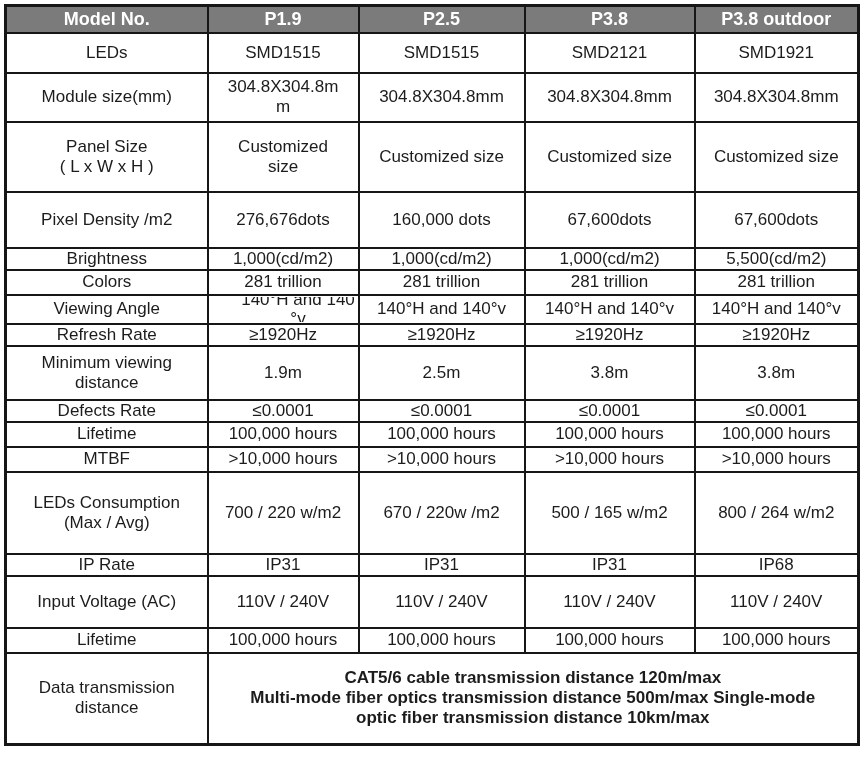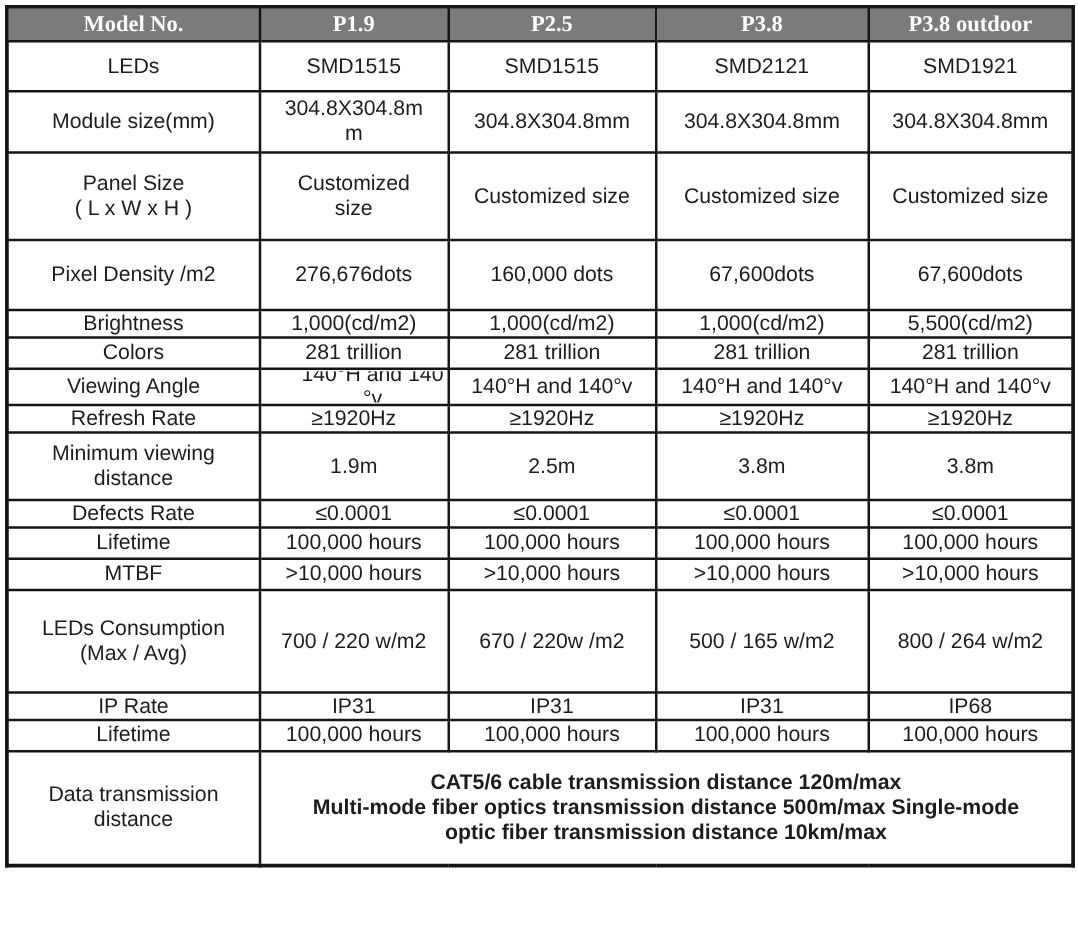--- a/index.html
+++ b/index.html
@@ -32,21 +32,20 @@
     line-height: 20px;
     padding: 0 2px;
     overflow: hidden;
     white-space: pre-line;
   }
   table.spec th {
     background: #7b7b7b;
     color: #ffffff;
     font-weight: bold;
     font-size: 18px;
-    font-family: Liberation Serif, serif;
   }
   td.merged {
     text-align: left;
     padding-left: 6px;
     line-height: 24px;
     font-weight: bold;
   }
   .clipbox {
     height: 25px;
     overflow: hidden;
@@ -193,20 +192,27 @@
     </tr>
 
     <tr style="height:21px">
       <td>IP Rate</td>
       <td>IP31</td>
       <td>IP31</td>
       <td>IP31</td>
       <td>IP68</td>
     </tr>
 
+    <tr style="height:52px">
+      <td>Input Voltage (AC)</td>
+      <td>110V / 240V</td>
+      <td>110V / 240V</td>
+      <td>110V / 240V</td>
+      <td>110V / 240V</td>
+    </tr>
 
     <tr style="height:25px">
       <td>Lifetime</td>
       <td>100,000 hours</td>
       <td>100,000 hours</td>
       <td>100,000 hours</td>
       <td>100,000 hours</td>
     </tr>
 
     <tr style="height:92px">

